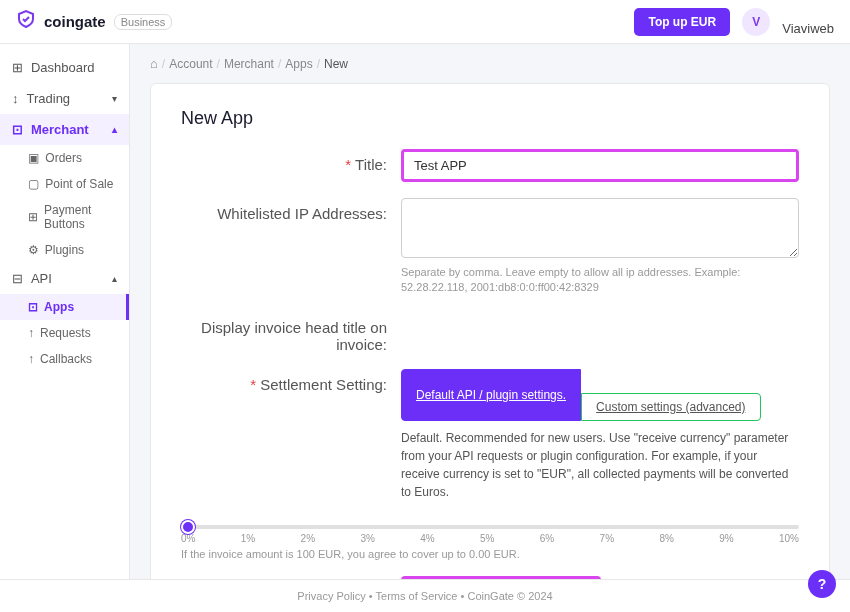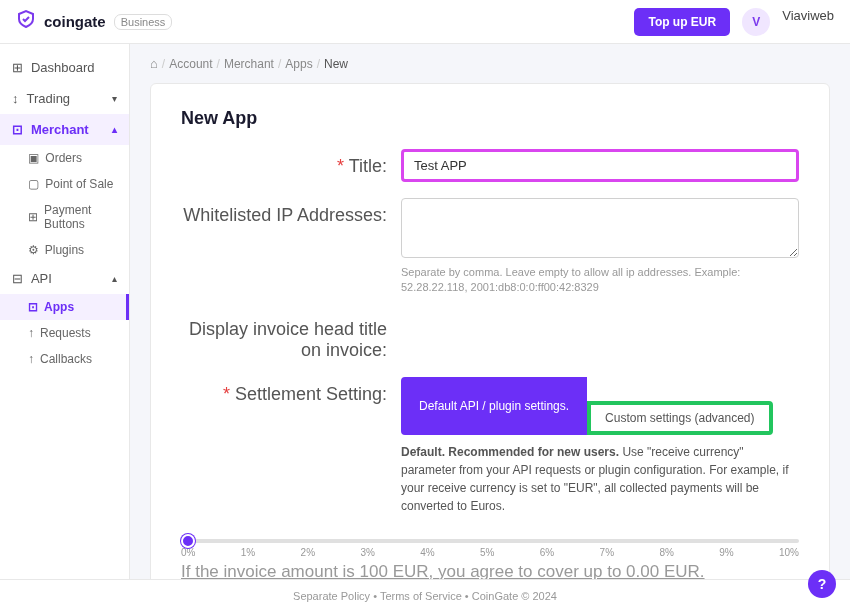--- a/index.html
+++ b/index.html
@@ -4,21 +4,21 @@
   <style>
     * { box-sizing: border-box; margin: 0; padding: 0; }
     body { font-family: -apple-system, BlinkMacSystemFont, 'Segoe UI', sans-serif; font-size: 13px; background: #f5f6fa; color: #333; display: flex; flex-direction: column; height: 612px; overflow: hidden; }
 
     
     .topbar { height: 44px; background: #fff; border-bottom: 1px solid #e8e8e8; display: flex; align-items: center; padding: 0 16px; justify-content: space-between; flex-shrink: 0; }
     .topbar-left { display: flex; align-items: center; gap: 8px; }
     .logo-icon { color: #7c3aed; font-size: 20px; font-weight: bold; }
     .logo-text { font-size: 15px; font-weight: 700; color: #1a1a2e; }
     .business-badge { font-size: 11px; color: #888; border: 1px solid #ddd; padding: 1px 6px; border-radius: 7px; }
-    .topbar-right { display: flex; align-items: flex-start; gap: 12px; }
+    .topbar-right { display: flex; align-items: flex-end; gap: 12px; }
     .topup-btn { background: #6c2ff7; color: #fff; border: none; padding: 7px 14px; border-radius: 5px; font-size: 12px; font-weight: 600; cursor: pointer; }
     .user-avatar { width: 28px; height: 28px; border-radius: 50%; background: #f0e6ff; display: flex; align-items: center; justify-content: center; font-size: 12px; color: #7c3aed; font-weight: 600; }
     .user-name { font-size: 13px; color: #444; }
 
     
     .layout { display: flex; flex: 1; overflow: hidden; }
 
     
     .sidebar { width: 130px; background: #fff; border-right: 1px solid #e8e8e8; overflow-y: auto; flex-shrink: 0; padding: 8px 0; }
     .sidebar-item { display: flex; align-items: center; gap: 8px; padding: 8px 12px; cursor: pointer; color: #555; font-size: 13px; border-radius: 0; }
@@ -33,52 +33,52 @@
 
     
     .breadcrumb { display: flex; align-items: center; gap: 4px; font-size: 12px; color: #888; margin-bottom: 12px; }
     .breadcrumb a { color: #888; text-decoration: none; }
     .breadcrumb-sep { color: #ccc; }
     .breadcrumb-current { color: #555; }
     .breadcrumb-home { font-size: 13px; }
 
     
     .card { background: #fff; border: 1px solid #e8e8e8; border-radius: 6px; padding: 24px 30px; max-width: 690px; }
-    .card-title { font-size: 18px; font-weight: 700; color: #1a1a2e; margin-bottom: 20px; }
+    .card-title { font-size: 18px; font-weight: 400; color: #1a1a2e; margin-bottom: 20px; }
 
     
     .form-row { display: flex; align-items: flex-start; margin-bottom: 16px; }
-    .form-label { width: 220px; flex-shrink: 0; text-align: right; padding-right: 14px; padding-top: 7px; font-size: 18px; color: #555; }
+    .form-label { width: 220px; flex-shrink: 0; text-align: right; padding-right: 14px; padding-top: 7px; font-size: 15px; color: #555; }
     .form-content { flex: 1; }
     .form-input { width: 100%; border: 3px solid #d946ef; border-radius: 4px; padding: 6px 10px; font-size: 13px; color: #333; outline: none; }
     .form-textarea { width: 100%; border: 1px solid #d0d0d0; border-radius: 4px; padding: 6px 10px; font-size: 13px; color: #333; resize: vertical; min-height: 60px; outline: none; }
     .form-hint { font-size: 11px; color: #999; margin-top: 4px; line-height: 1.4; }
 
     
     .toggle { position: relative; width: 36px; height: 20px; margin-top: 4px; }
     .toggle input { opacity: 0; width: 0; height: 0; }
     .toggle-slider { position: absolute; top: 0; left: 0; right: 0; bottom: 0; background: #d0d0d0; border-radius: 20px; cursor: pointer; transition: 0.3s; }
     .toggle-slider:before { content: ''; position: absolute; width: 14px; height: 14px; left: 3px; top: 3px; background: #fff; border-radius: 50%; transition: 0.3s; }
 
     
     .settlement-tabs { display: flex; gap: 0; margin-bottom: 8px; }
-    .tab-btn { padding: 6px 14px; font-size: 12px; border: 4px solid #22c55e; cursor: pointer; background: #fff; color: #555; }
+    .tab-btn { padding: 6px 14px; font-size: 12px; border: 1px solid #22c55e; cursor: pointer; background: #fff; color: #555; text-decoration: underline; }
     .tab-btn:first-child { border-radius: 4px 0 0 4px; }
     .tab-btn:last-child { border-radius: 0 4px 4px 0; margin-top: 24px; }
     .tab-btn.active { background: #6c2ff7; color: #fff; border-color: #6c2ff7; }
     .settlement-desc { font-size: 12px; color: #555; line-height: 1.5; max-width: 440px; }
-    .settlement-desc strong { font-weight: 700; }
+    .settlement-desc strong { font-weight: 400; }
 
     
     .slider-container { margin-top: 4px; }
     .slider-track { position: relative; height: 4px; background: #e0e0e0; border-radius: 2px; margin: 8px 0 4px; }
     .slider-input { width: 100%; -webkit-appearance: none; appearance: none; height: 4px; background: transparent; outline: none; position: absolute; top: 0; left: 0; cursor: pointer; }
     .slider-input::-webkit-slider-thumb { -webkit-appearance: none; width: 14px; height: 14px; border-radius: 50%; background: #6c2ff7; border: 2px solid #fff; box-shadow: 0 0 0 1px #6c2ff7; cursor: pointer; }
     .slider-labels { display: flex; justify-content: space-between; font-size: 10px; color: #999; }
-    .slider-hint { font-size: 17px; color: #999; margin-top: 4px; text-decoration: underline; }
+    .slider-hint { font-size: 11px; color: #999; margin-top: 4px; }
 
     
     .footer { background: #fff; border-top: 1px solid #e8e8e8; text-align: center; padding: 10px; font-size: 11px; color: #999; flex-shrink: 0; }
     .footer a { color: #999; text-decoration: none; }
 
     
     .help-btn { position: fixed; bottom: 14px; right: 14px; width: 28px; height: 28px; background: #6c2ff7; color: #fff; border-radius: 50%; display: flex; align-items: center; justify-content: center; font-size: 14px; font-weight: 700; cursor: pointer; }
   </style>
 </head>
 <body>
@@ -246,20 +246,20 @@
           <input class="form-input" type="text" style="width: 200px;" value="0">
           
         </div>
       </div>
 
     </div>
   </div>
 </div>
 
 <div class="footer">
-  <a href="#">Separate Policy</a>
+  <a href="#">Privacy Policy</a>
   <span> • </span>
   <a href="#">Terms of Service</a>
   <span> • </span>
   <span>CoinGate © 2024</span>
 </div>
 
 <div class="help-btn">?</div>
 
 </body></html>

